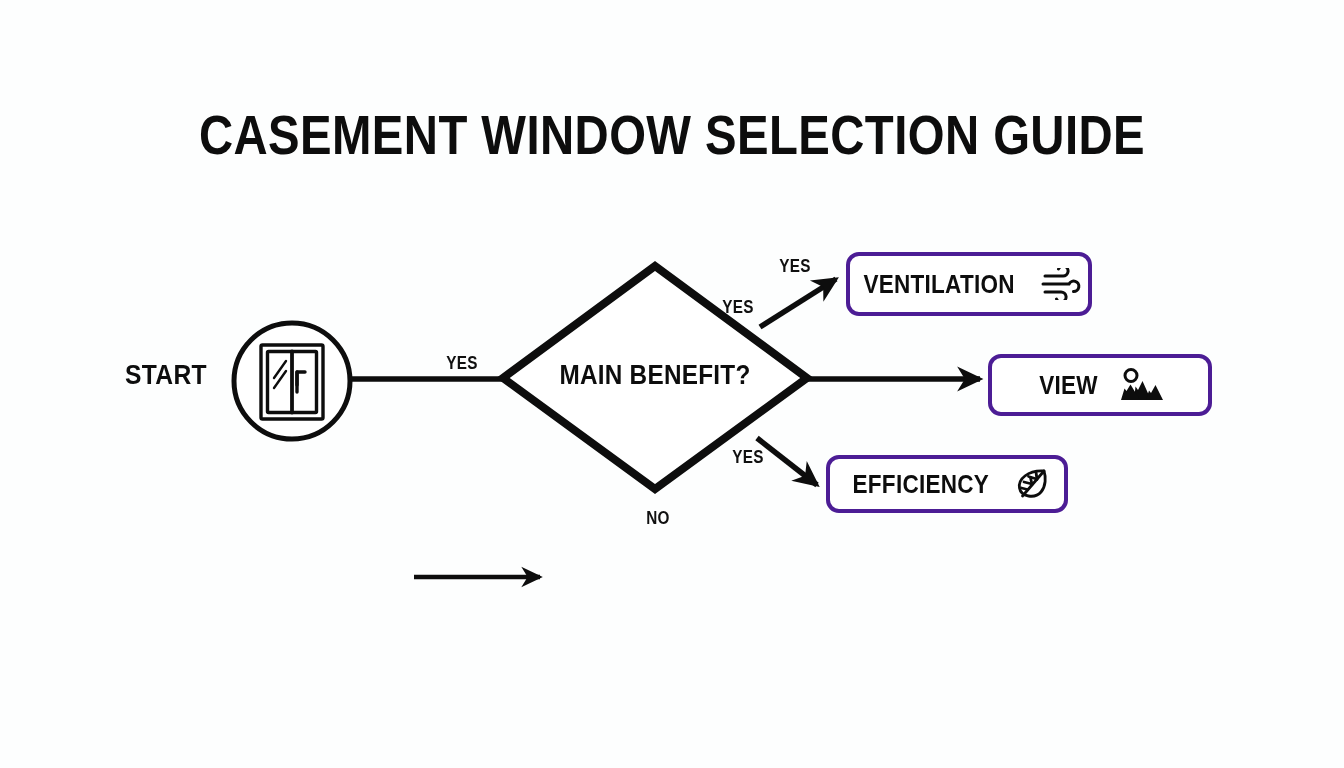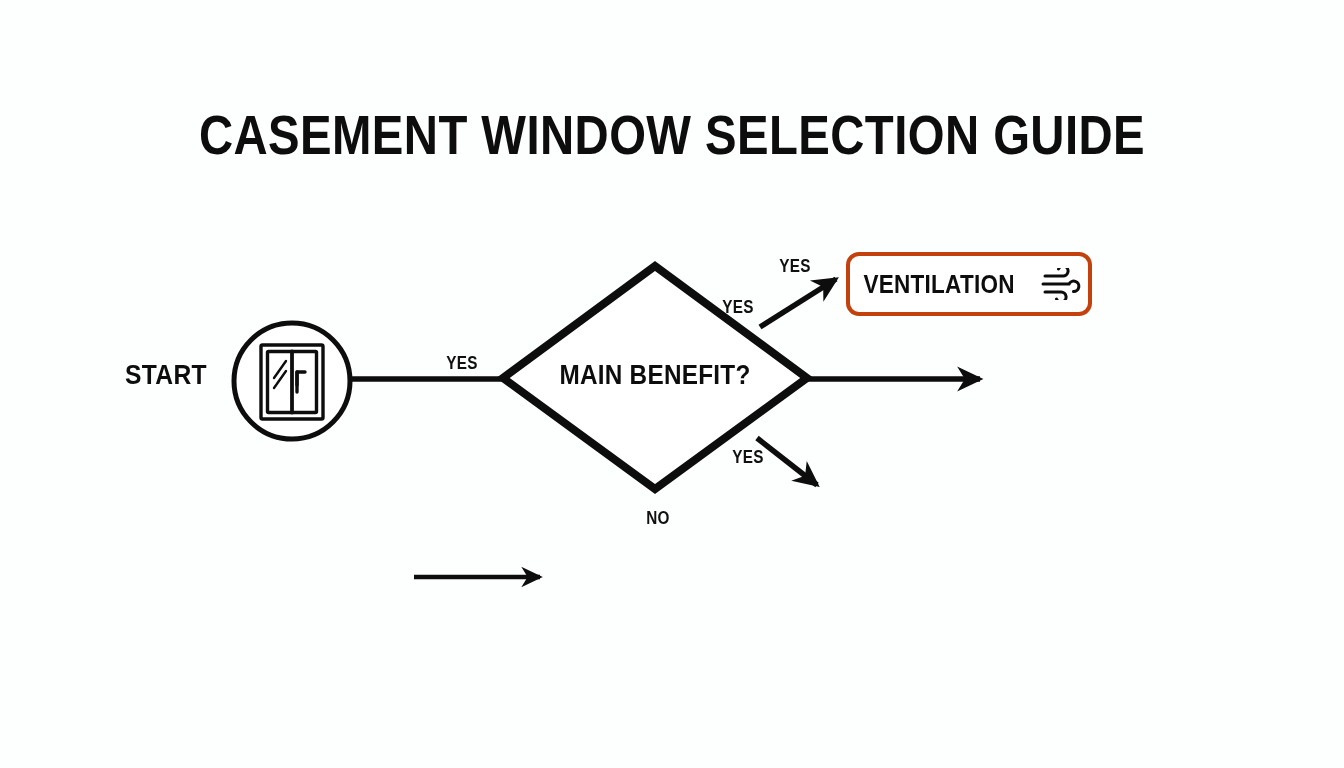--- a/index.html
+++ b/index.html
@@ -90,21 +90,21 @@
   }
   .lbl-yes-start { left: 432px; top: 353px; width: 60px; }
   .lbl-yes-up    { left: 708px; top: 297px; width: 60px; }
   .lbl-yes-up2   { left: 765px; top: 256px; width: 60px; }
   .lbl-yes-down  { left: 718px; top: 447px; width: 60px; }
   .lbl-no        { left: 628px; top: 508px; width: 60px; }
   
   .node-box {
     position: absolute;
     box-sizing: border-box;
-    border: 4px solid #c2410c;
+    border: 4px solid #4c1d95;
     border-radius: 13px;
     background: #ffffff;
     display: flex;
     align-items: center;
     justify-content: center;
     gap: 18px;
   }
   .node-box .node-text {
     font-family: "Liberation Sans Narrow", "Liberation Sans", sans-serif;
     font-size: 25px;
@@ -176,16 +176,43 @@
       <svg width="42" height="32" viewBox="0 0 42 32">
         <g fill="none" stroke="#0d0d0d" stroke-width="3" stroke-linecap="round">
           <path d="M 4 8 L 22 8 A 5 5 0 1 0 17.5 1"></path>
           <path d="M 2 16 L 28 16 A 5.2 5.2 0 1 1 32.5 23.5"></path>
           <path d="M 4 24 L 20 24 A 5 5 0 1 1 15.5 31"></path>
         </g>
       </svg>
     </span>
   </div>
 
-
+  <div class="node-box" id="box-view">
+    <span class="node-text">VIEW</span>
+    <span class="node-icon">
+      <svg width="44" height="34" viewBox="0 0 44 34">
+        <circle cx="11" cy="7.5" r="6" fill="none" stroke="#0d0d0d" stroke-width="3"></circle>
+        <path d="M 14 32 L 31 32 L 22.5 13 L 18 22 L 15.5 18.5 Z" fill="#0d0d0d"></path>
+        <path d="M 1 32 L 20 32 L 10.5 16.5 L 6.5 23 L 4.5 20.5 Z" fill="#0d0d0d"></path>
+        <path d="M 26 32 L 43 32 L 35.5 17 L 31 25 L 29 22.5 Z" fill="#0d0d0d"></path>
+      </svg>
+    </span>
+  </div>
+
+  <div class="node-box" id="box-efficiency">
+    <span class="node-text">EFFICIENCY</span>
+    <span class="node-icon">
+      <svg width="34" height="34" viewBox="0 0 34 34">
+        <g fill="none" stroke="#0d0d0d" stroke-width="2.8" stroke-linecap="round" stroke-linejoin="round">
+          <path d="M 29 4 C 13 3 3 12 4.5 21 C 6 30 20 32 26 25 C 31 19 31 10 29 4 Z"></path>
+          <line x1="29" y1="4" x2="7.5" y2="29"></line>
+          <line x1="21.5" y1="12" x2="13.5" y2="9.5"></line>
+          <line x1="17" y1="17" x2="9" y2="15"></line>
+          <line x1="12.5" y1="22.5" x2="6.5" y2="21"></line>
+          <line x1="22" y1="12.5" x2="21" y2="5"></line>
+          <line x1="17" y1="17.5" x2="15.5" y2="10.5"></line>
+        </g>
+      </svg>
+    </span>
+  </div>
 
 
 </div>
 
 </body></html>

